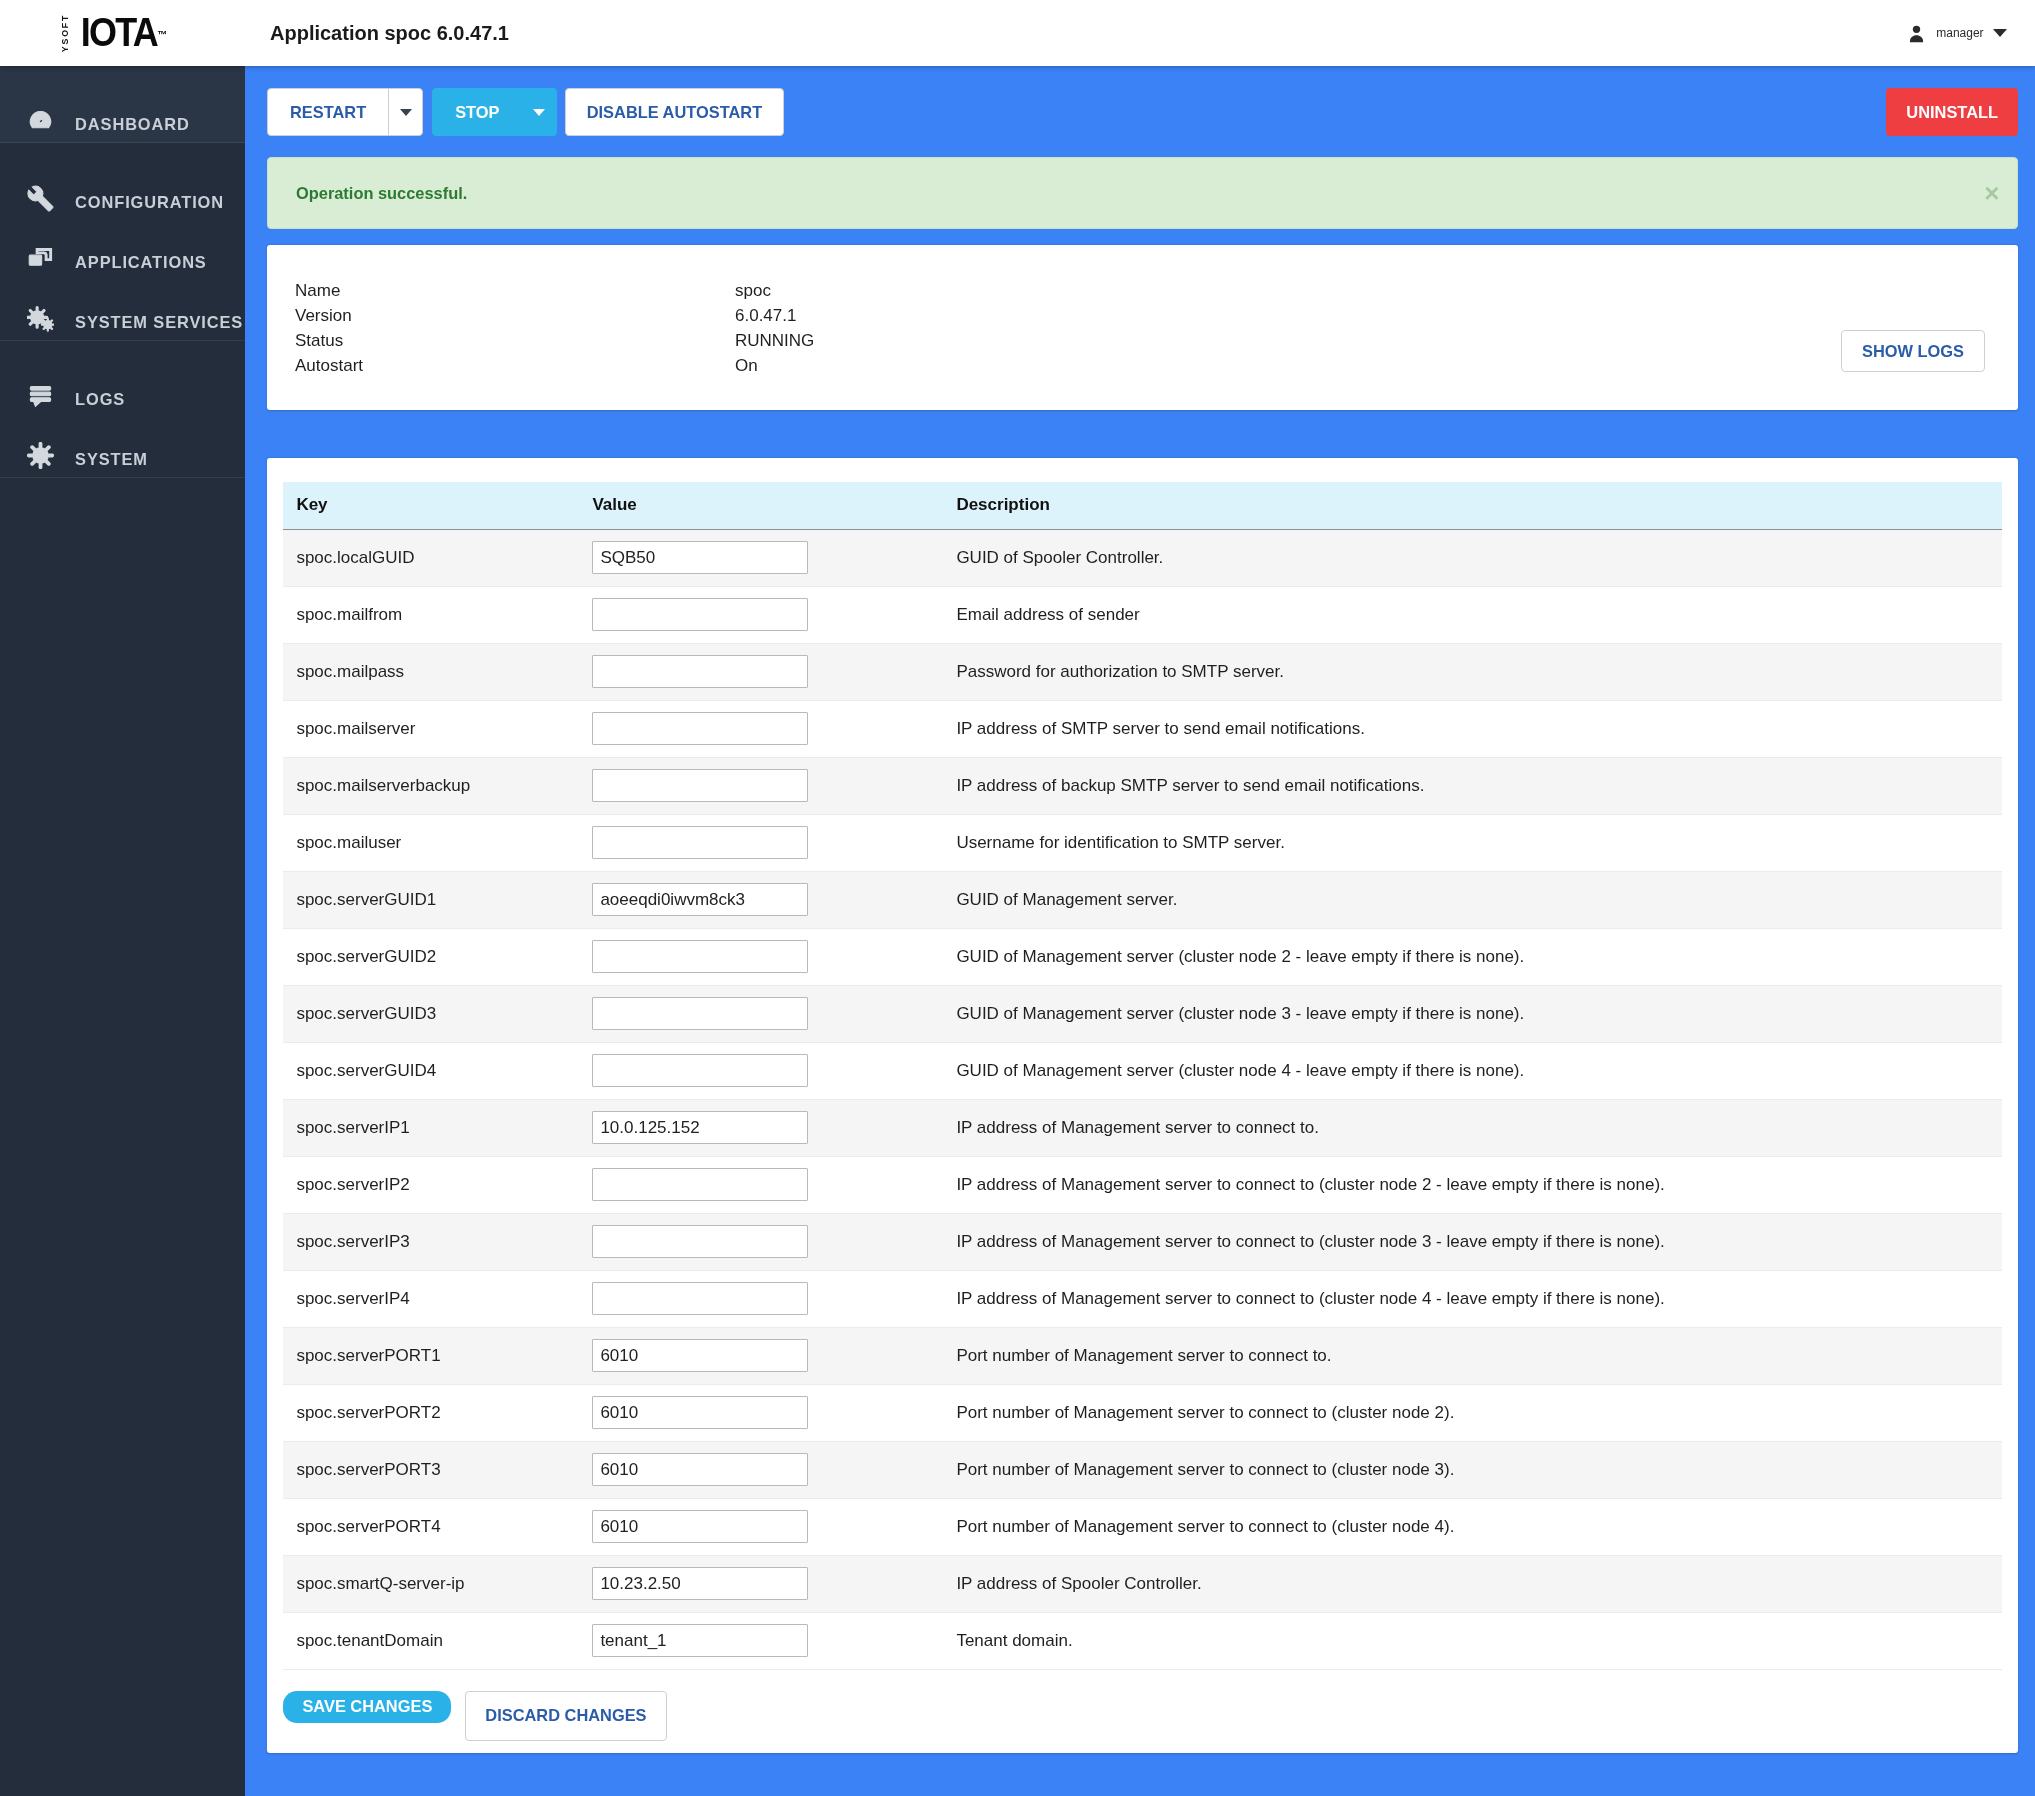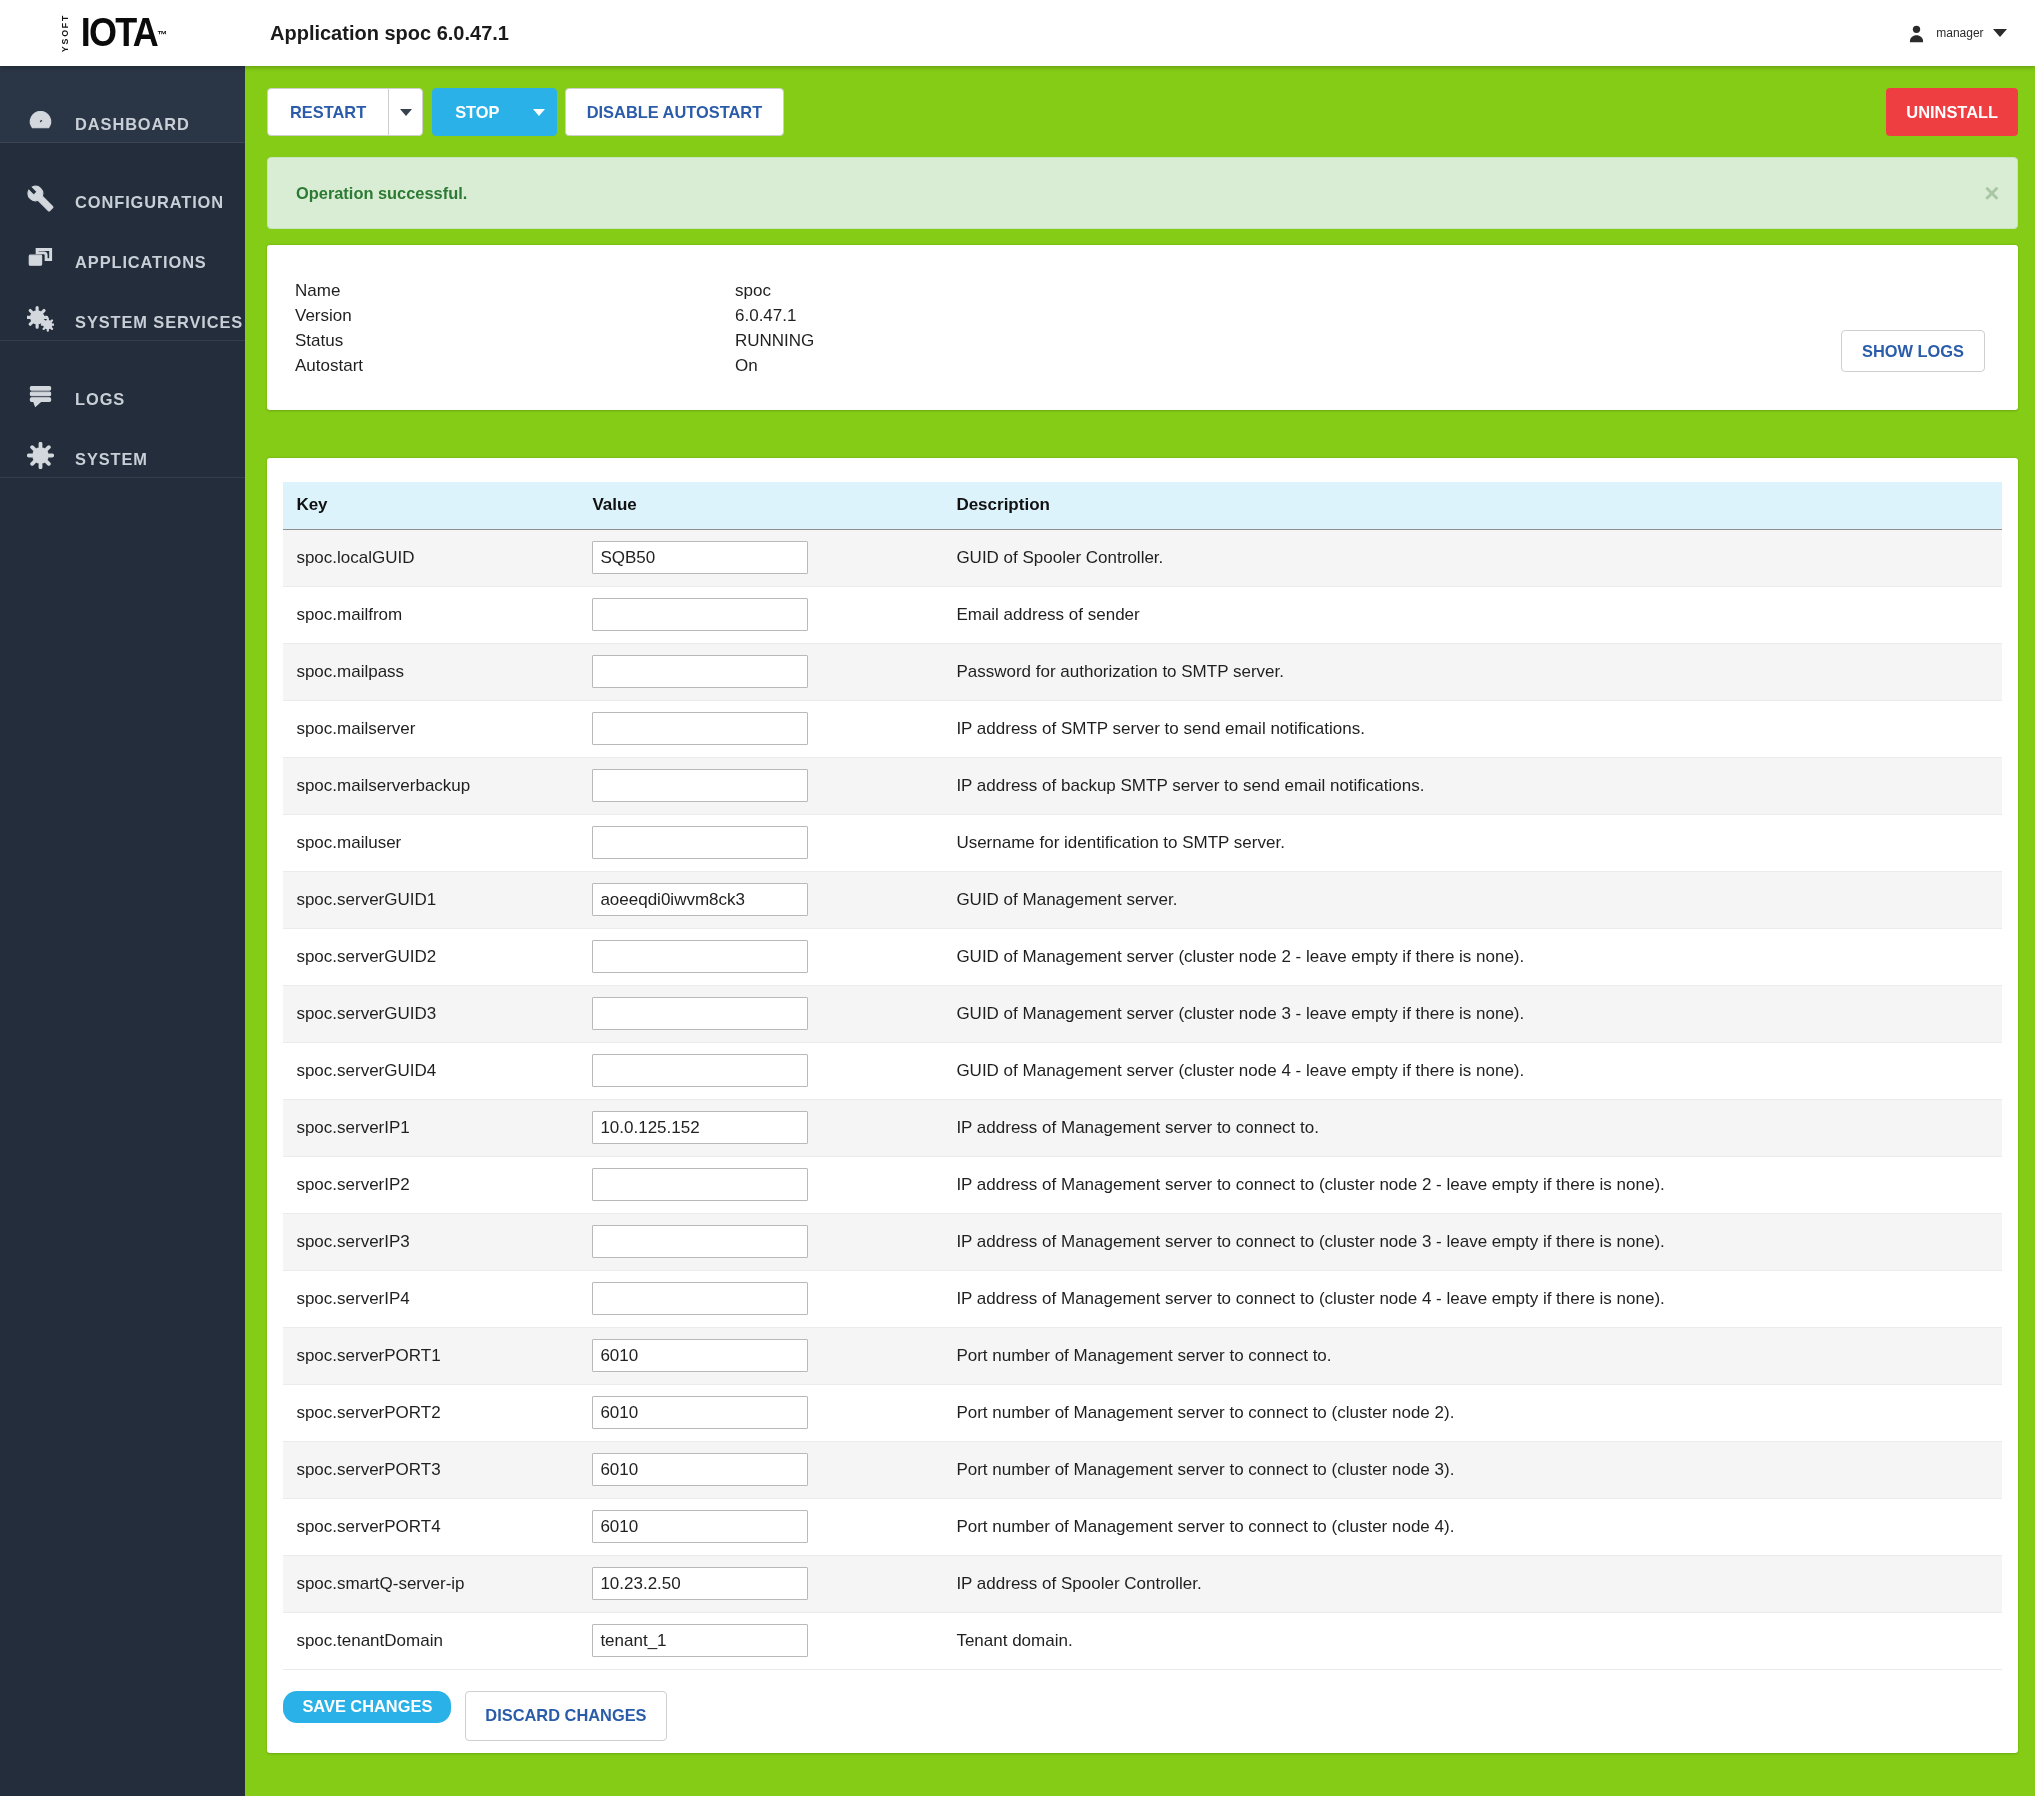--- a/index.html
+++ b/index.html
@@ -32,21 +32,21 @@
   .sidebar { position:absolute; top:66px; left:0; bottom:0; width:245px; background:var(--sidebar); }
   .nav-group { border-bottom:1.2px solid rgba(255,255,255,.08); }
   .nav-group.top { background:var(--sidebar-top); }
   .nav-group { padding:8.2px 0; }
   .nav-item { display:flex; align-items:flex-end; height:60px; padding-left:27px; cursor:pointer; }
   .nav-item .nicon { width:30.5px; height:27px; display:flex; align-items:center; color:#d3d8de; flex:0 0 30.5px; }
   .nav-item .nicon svg { width:27px; height:27px; fill:currentColor; stroke:currentColor; }
   .nav-label { margin-left:17.6px; font-size:16.4px; font-weight:700; letter-spacing:0.9px; color:#c9cfd7; }
 
   
-  .main { position:absolute; top:66px; left:245px; right:0; bottom:0; background:#84cc16;
+  .main { position:absolute; top:66px; left:245px; right:0; bottom:0; background:#3b82f6;
     padding:22px 17px 6px 22px; }
 
   .toolbar { display:flex; align-items:center; height:48px; margin-bottom:21px; }
   .btn { font-family:inherit; font-size:16.4px; font-weight:700; border-radius:4.1px; cursor:pointer;
     height:48px; display:inline-flex; align-items:center; justify-content:center; }
   .btn-outline { background:#fff; color:var(--link); border:1.2px solid #cfcfcf; }
   .split { display:inline-flex; border:1.2px solid #cfcfcf; border-radius:4.1px; background:#fff; height:48px; }
   .split .seg-main { padding:0 22px; display:flex; align-items:center; font-size:16.4px; font-weight:700;
     color:var(--link); cursor:pointer; }
   .split .seg-caret { width:34px; display:flex; align-items:center; justify-content:center;

